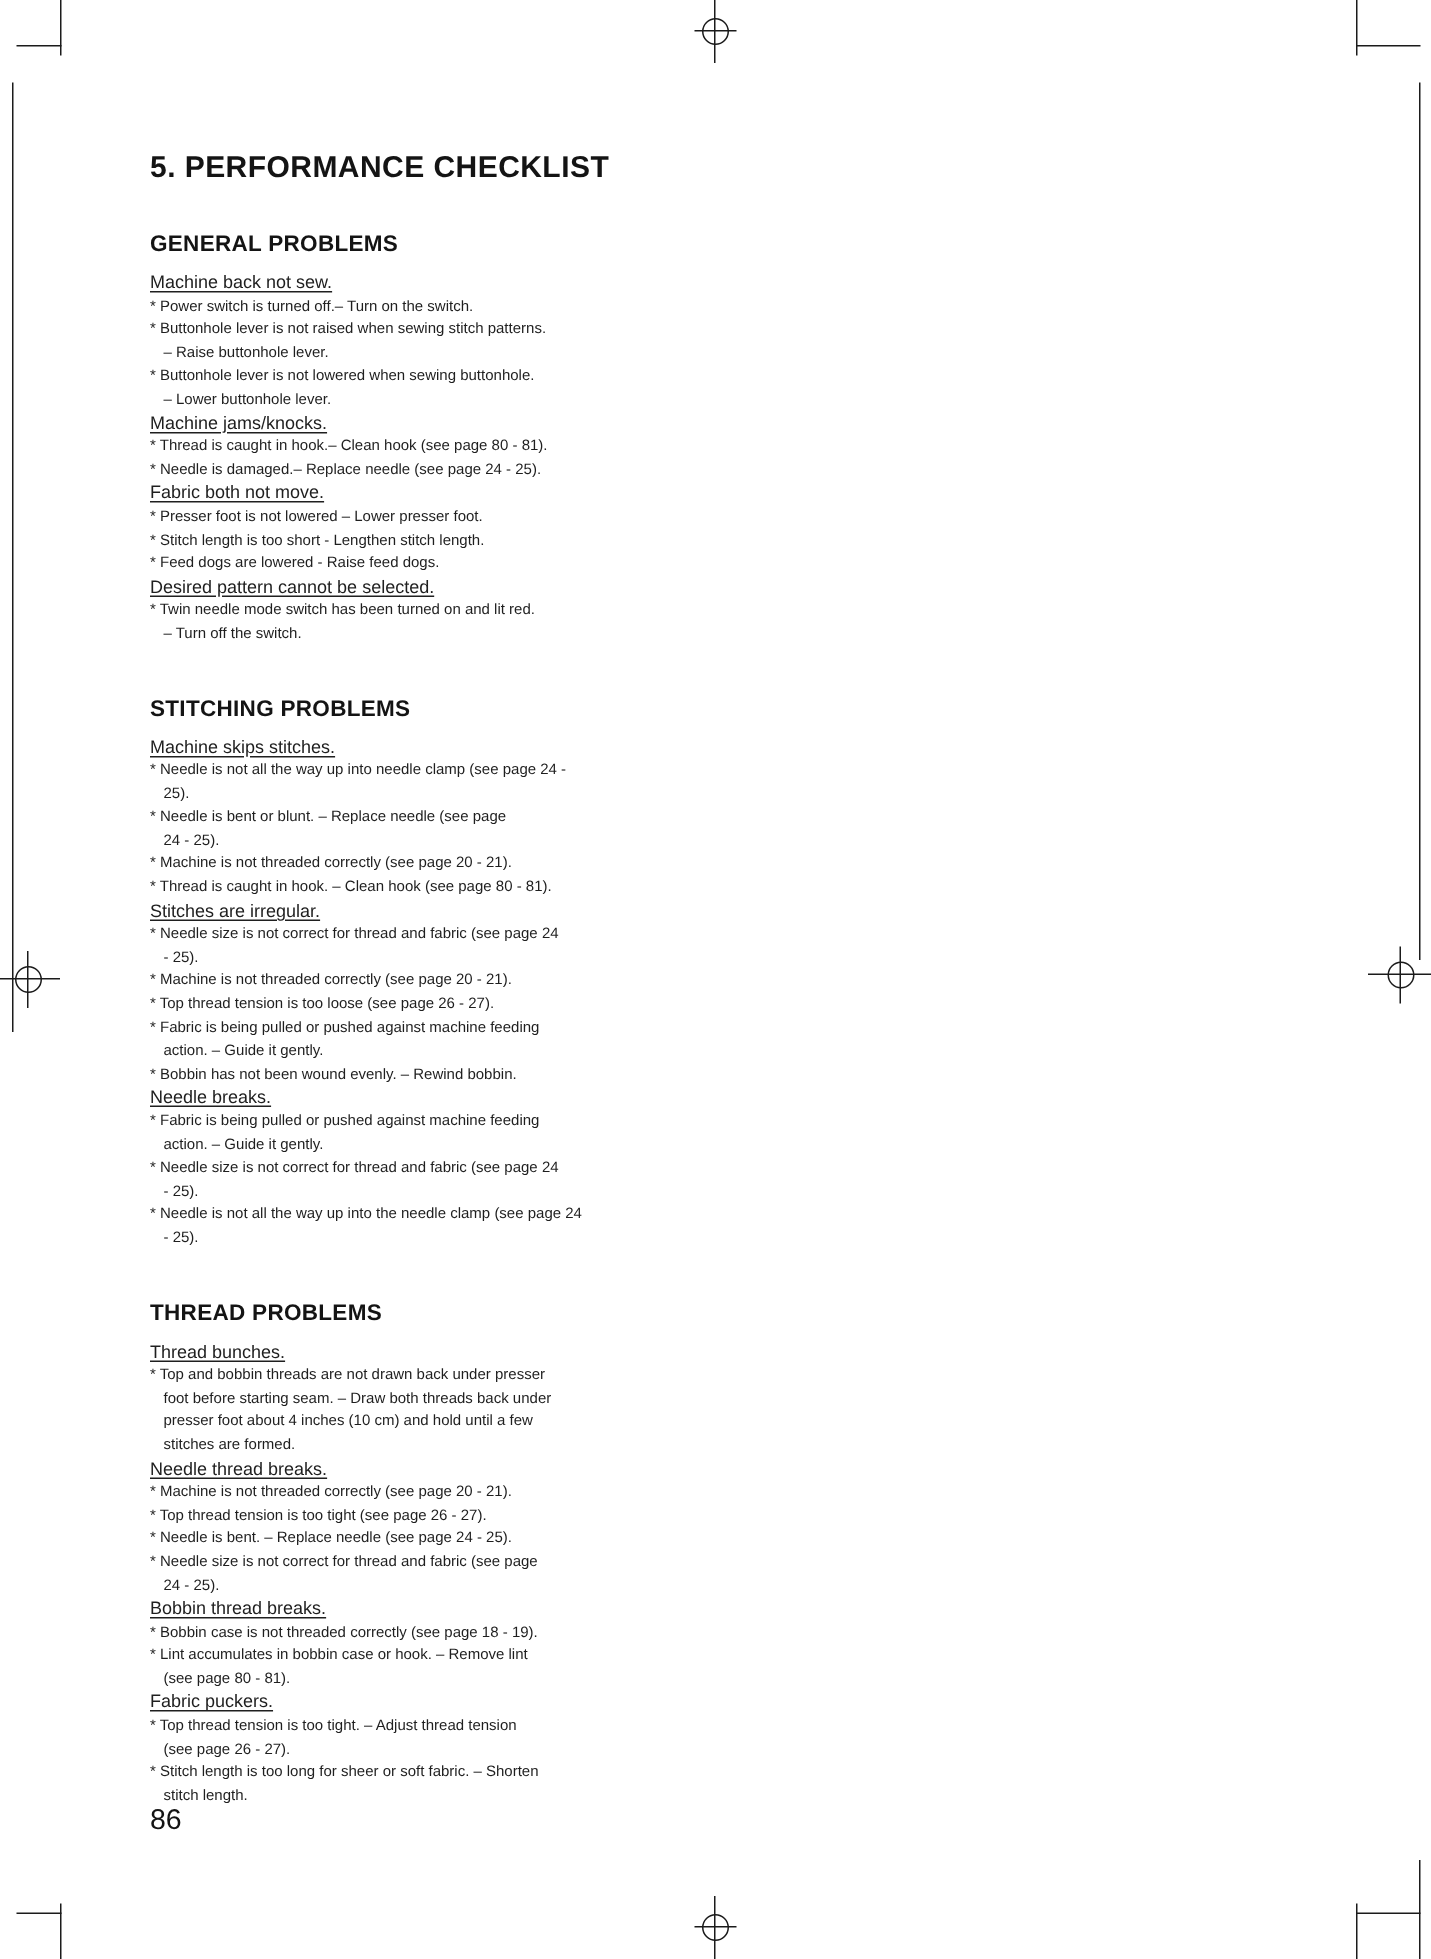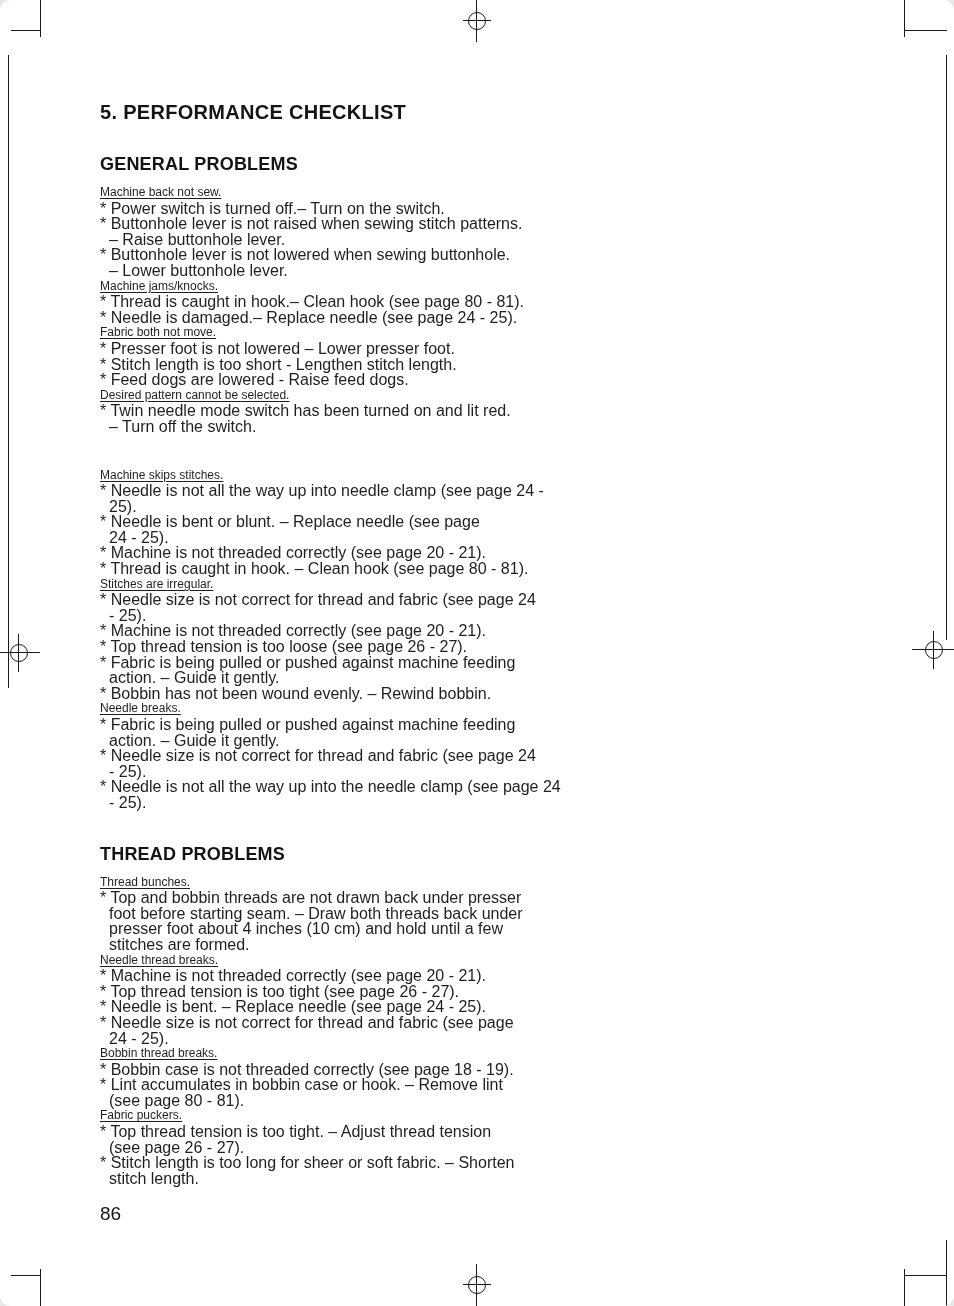--- a/index.html
+++ b/index.html
@@ -5,21 +5,20 @@
   html, body { margin: 0; padding: 0; background: #e8e8e8; }
   .page {
     position: relative;
     width: 954px;
     height: 1306px;
     background: #ffffff;
     font-family: "Liberation Sans", "DejaVu Sans", sans-serif;
     color: #1f1f1f;
     overflow: hidden;
     margin: 0 auto;
-    border-radius: 11px;
   }
   
   .mark { position: absolute; background: #1b1b1b; }
   .reg-circle {
     position: absolute;
     box-sizing: border-box;
     width: 18px; height: 18px;
     border: 1.4px solid #1b1b1b;
     border-radius: 50%;
     background: transparent;
@@ -33,34 +32,34 @@
   }
   .title {
     font-size: 20px;
     font-weight: bold;
     letter-spacing: 0.3px;
     color: #141414;
     margin: 0 0 30px 0;
   }
   .section { margin-bottom: 33px; }
   .section-heading {
-    font-size: 18px;
+    font-size: 15px;
     font-weight: bold;
     color: #141414;
     margin: 0 0 10px 0;
     letter-spacing: 0.2px;
   }
   .entry-label {
     font-size: 12px;
     line-height: 15.6px;
     text-decoration: underline;
     text-underline-offset: 2px;
   }
   .line {
-    font-size: 16px;
+    font-size: 10px;
     line-height: 15.6px;
     white-space: nowrap;
   }
   .line.cont { padding-left: 9px; }
   .page-number {
     position: absolute;
     left: 100px;
     top: 1203px;
     font-size: 19px;
     font-weight: normal;
@@ -124,20 +123,21 @@
           <div class="line">* Needle is damaged.– Replace needle (see page 24 - 25).</div>
           <div class="entry-label">Fabric both not move.</div>
           <div class="line">* Presser foot is not lowered – Lower presser foot.</div>
           <div class="line">* Stitch length is too short - Lengthen stitch length.</div>
           <div class="line">* Feed dogs are lowered - Raise feed dogs.</div>
           <div class="entry-label">Desired pattern cannot be selected.</div>
           <div class="line">* Twin needle mode switch has been turned on and lit red.</div>
           <div class="line cont">– Turn off the switch.</div>
         </section>
         <section class="section">
+          <div class="section-heading">STITCHING PROBLEMS</div>
           <div class="entry-label">Machine skips stitches.</div>
           <div class="line">* Needle is not all the way up into needle clamp (see page 24 -</div>
           <div class="line cont">25).</div>
           <div class="line">* Needle is bent or blunt. – Replace needle (see page</div>
           <div class="line cont">24 - 25).</div>
           <div class="line">* Machine is not threaded correctly (see page 20 - 21).</div>
           <div class="line">* Thread is caught in hook. – Clean hook (see page 80 - 81).</div>
           <div class="entry-label">Stitches are irregular.</div>
           <div class="line">* Needle size is not correct for thread and fabric (see page 24</div>
           <div class="line cont">- 25).</div>

